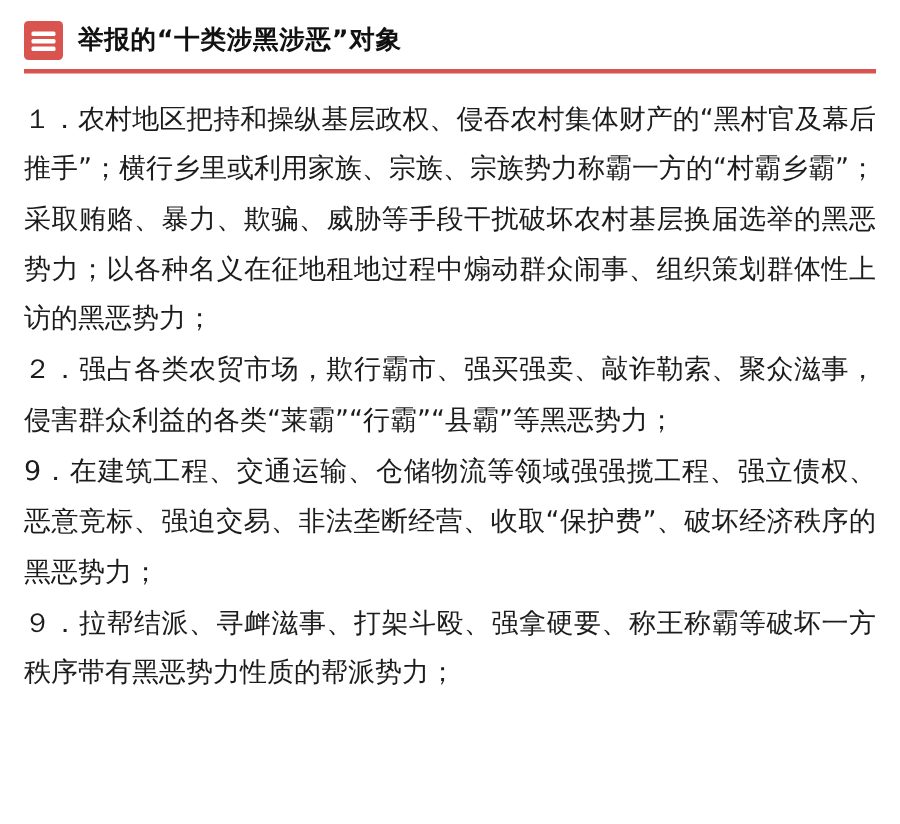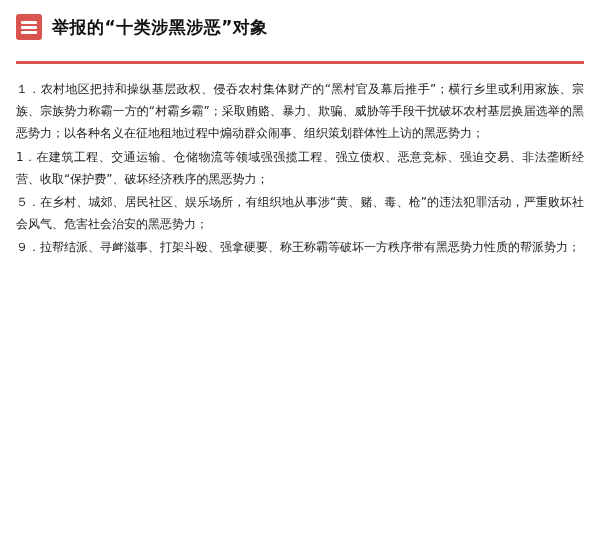--- a/index.html
+++ b/index.html
@@ -18,21 +18,21 @@
     position: relative;
     width: 600px;
     height: 549px;
     box-sizing: border-box;
     padding: 14px 16px 0 16px;
   }
   .title-bar {
     display: flex;
     align-items: flex-end;
     border-bottom: 3px solid #d9534f;
-    padding-bottom: 21px;
+    padding-bottom: 6px;
     margin-bottom: 14px;
   }
   .title-icon {
     flex: 0 0 auto;
     width: 26px;
     height: 26px;
     background: #d9534f;
     border-radius: 3px;
     position: relative;
     margin-right: 10px;
@@ -49,21 +49,21 @@
   .title-icon .bar.b2 { top: 12px; }
   .title-icon .bar.b3 { top: 17px; }
   .title-text {
     font-size: 17px;
     font-weight: bold;
     color: #111111;
     letter-spacing: 0.5px;
     line-height: 26px;
   }
   .content {
-    font-size: 12px;
+    font-size: 18px;
     line-height: 1.85;
     color: #1c1c1c;
     text-align: justify;
   }
   .para {
     margin: 0 0 1px 0;
     text-indent: 0;
   }
 </style>
 </head>
@@ -75,18 +75,18 @@
     <span class="title-icon">
       <span class="bar b1"></span>
       <span class="bar b2"></span>
       <span class="bar b3"></span>
     </span>
     <span class="title-text">举报的“十类涉黑涉恶”对象</span>
   </div>
 
   <div class="content">
     <p class="para">１．农村地区把持和操纵基层政权、侵吞农村集体财产的“黑村官及幕后推手”；横行乡里或利用家族、宗族、宗族势力称霸一方的“村霸乡霸”；采取贿赂、暴力、欺骗、威胁等手段干扰破坏农村基层换届选举的黑恶势力；以各种名义在征地租地过程中煽动群众闹事、组织策划群体性上访的黑恶势力；</p>
-    <p class="para">1．在建筑工程、交通运输、仓储物流等领域强强揽工程、强立债权、恶意竞标、强迫交易、非法垄断经营、收取“保护费”、破坏经济秩序的黑恶势力；</p>
-    <p class="para">５．在乡村、城郊、居民社区、娱乐场所，有组织地从事涉“黄、赌、毒、枪”的违法犯罪活动，严重败坏社会风气、危害社会治安的黑恶势力；</p>
+    <p class="para">２．强占各类农贸市场，欺行霸市、强买强卖、敲诈勒索、聚众滋事，侵害群众利益的各类“莱霸”“行霸”“县霸”等黑恶势力；</p>
+    <p class="para">9．在建筑工程、交通运输、仓储物流等领域强强揽工程、强立债权、恶意竞标、强迫交易、非法垄断经营、收取“保护费”、破坏经济秩序的黑恶势力；</p>
     <p class="para">９．拉帮结派、寻衅滋事、打架斗殴、强拿硬要、称王称霸等破坏一方秩序带有黑恶势力性质的帮派势力；</p>
   </div>
 
 </div>
 
 </body></html>

